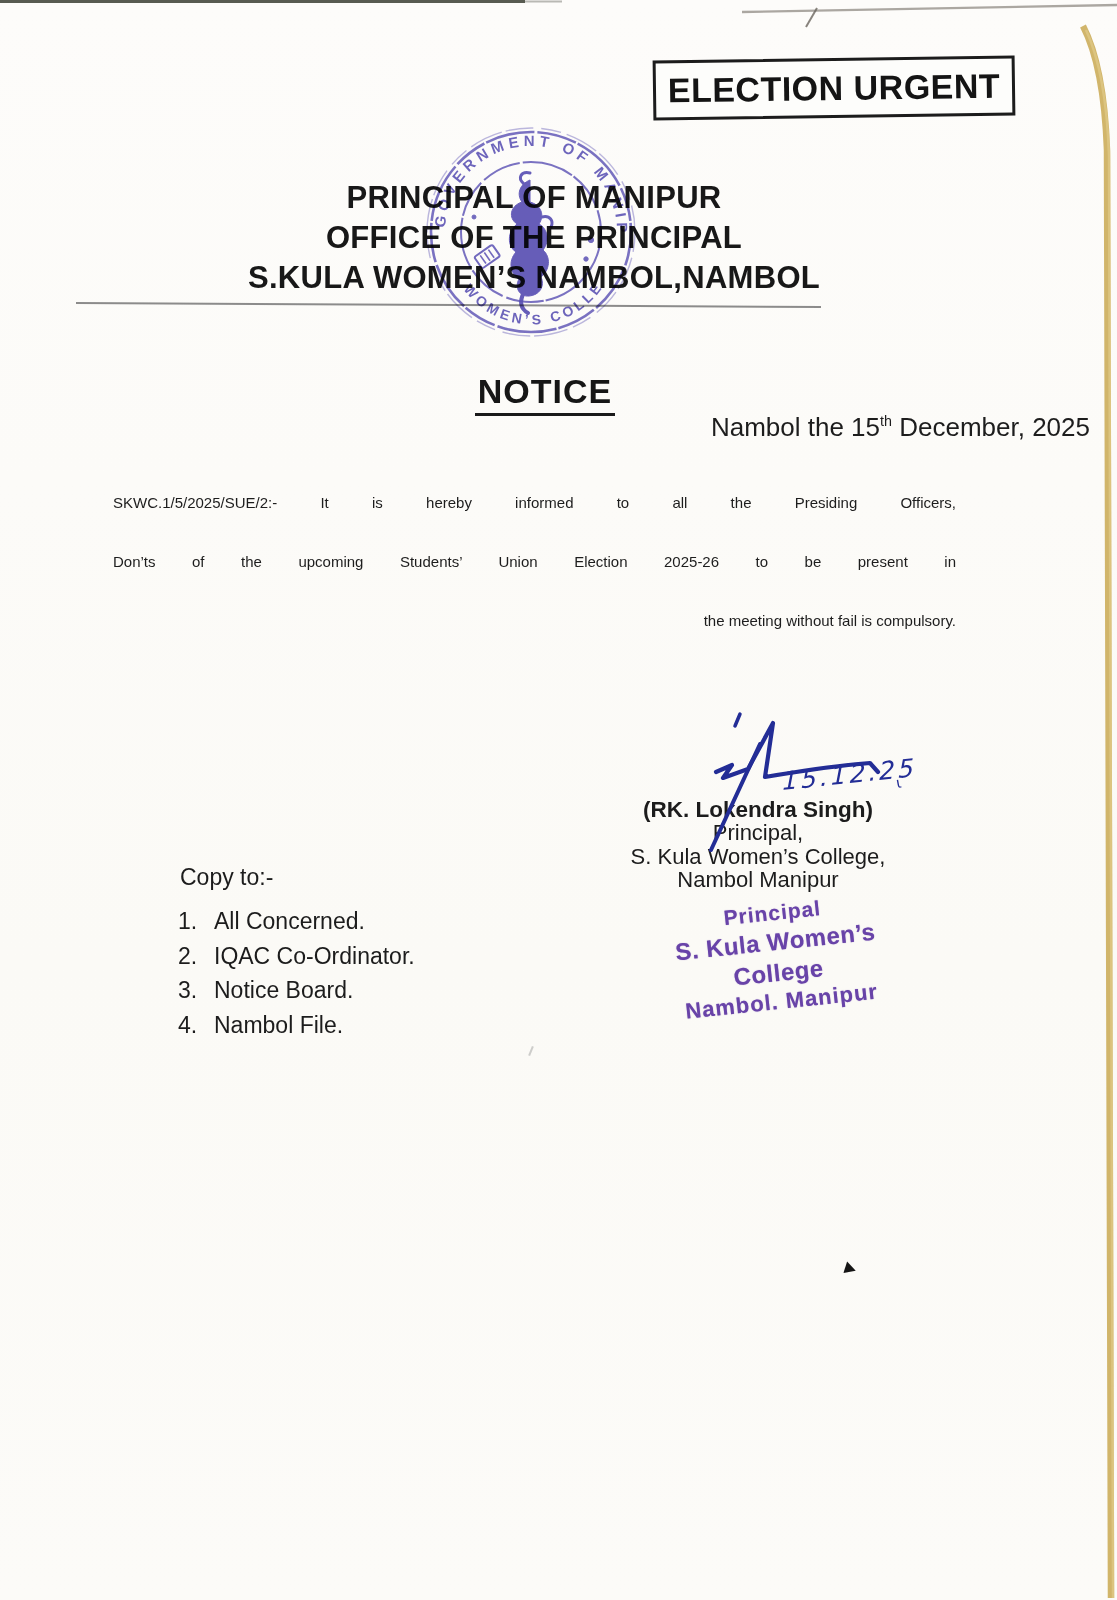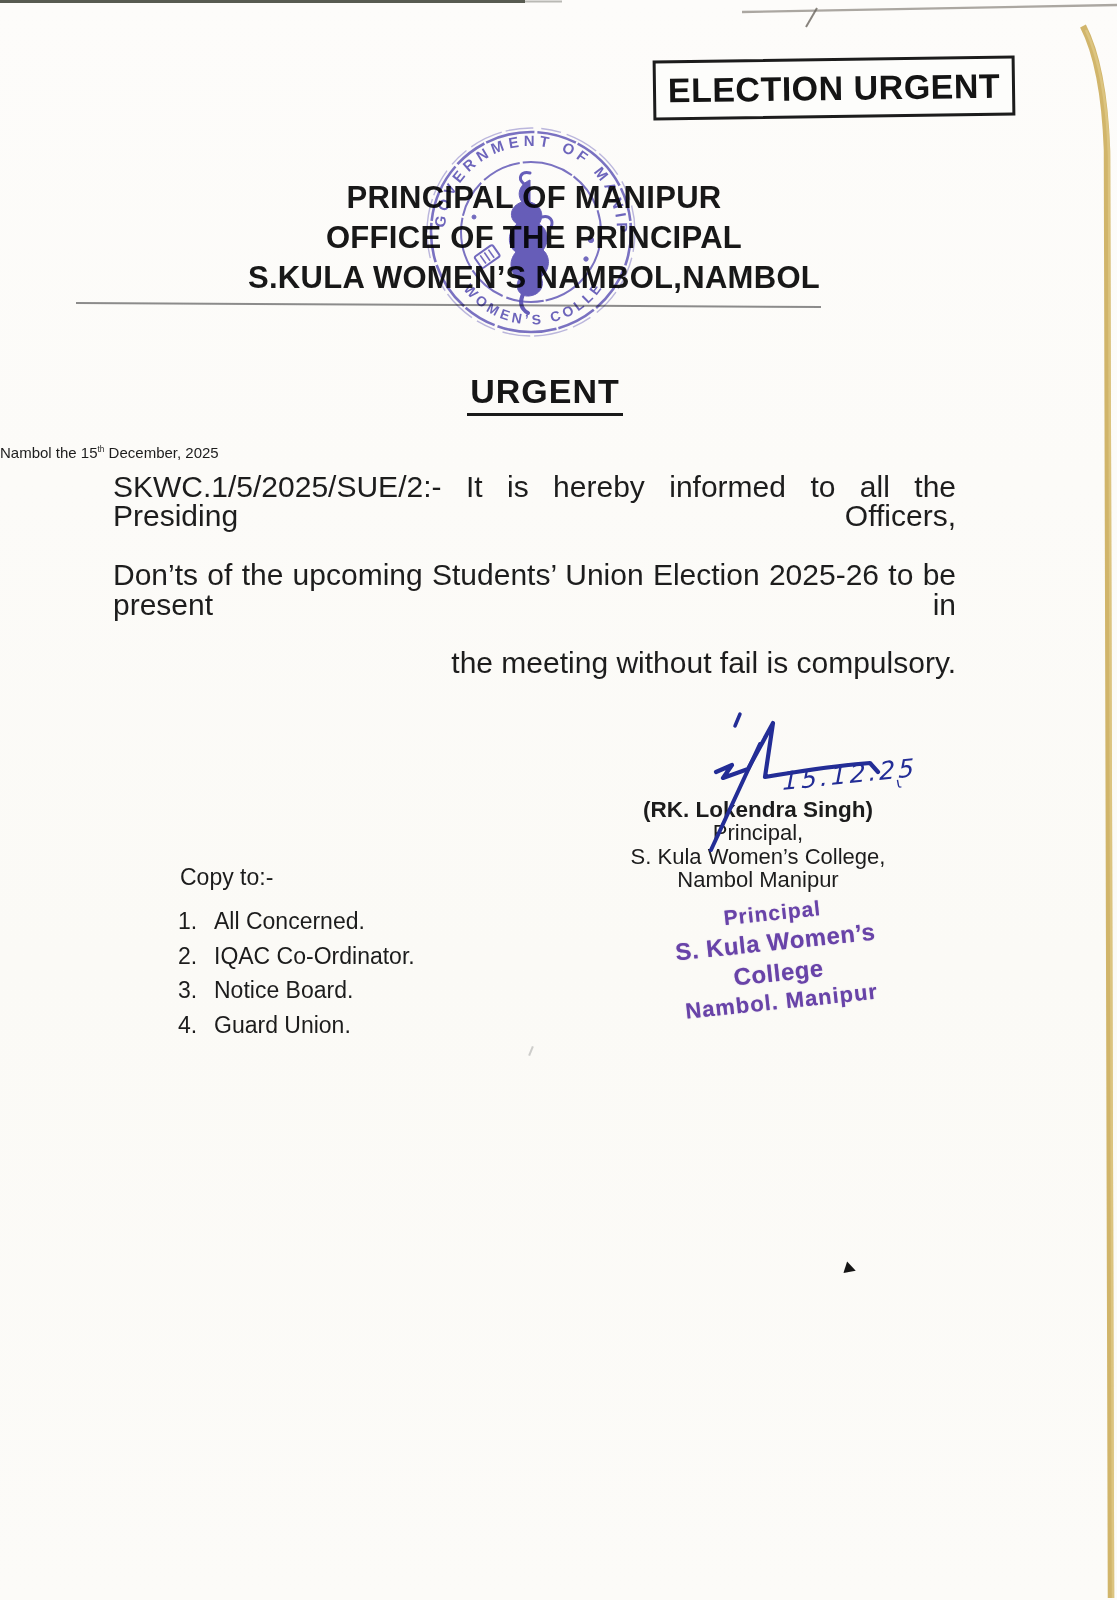--- a/index.html
+++ b/index.html
@@ -34,24 +34,24 @@
     background:#6f6f6f;opacity:.8;transform:rotate(0.3deg);z-index:2;
   }
   
   .seal{left:410px;top:122px;width:244px;height:224px;z-index:3;mix-blend-mode:multiply;opacity:.88;}
   
   .notice-wrap{left:0;top:372px;width:1090px;text-align:center;z-index:2;}
   .notice-title{
     display:inline-block;font-size:34px;font-weight:700;letter-spacing:1px;
     border-bottom:3px solid #1a1a1a;padding:0 3px 2px 3px;color:#161616;
   }
-  .date-line{left:0;top:444px;width:1090px;text-align:left;font-size:15px;color:#1d1d1d;z-index:2;}
+  .date-line{left:0;top:412px;width:1090px;text-align:right;font-size:26px;color:#1d1d1d;z-index:2;}
   sup{font-size:.55em;vertical-align:super;line-height:0;}
   
-  .body-text{left:113px;top:472px;width:843px;z-index:2;font-size:30px;line-height:29.4px;color:#1d1d1d;}
+  .body-text{left:113px;top:488px;width:843px;z-index:2;font-size:15px;line-height:29.4px;color:#1d1d1d;}
   .bline{text-align:justify;}
   .bline::after{content:"";display:inline-block;width:100%;height:0;}
   .bline.last{text-align:right;}
   .bline.last::after{content:none;}
   
   .sig-text{left:608px;top:798px;width:300px;text-align:center;z-index:2;font-size:22px;line-height:23.4px;color:#1c1c1c;}
   .sig-text .sig-name{font-weight:700;font-size:22.5px;}
   .hand-date{
     left:782px;top:760px;z-index:4;
     font-family:"DejaVu Sans",sans-serif;font-style:italic;
@@ -134,21 +134,21 @@
           <line x1="82" y1="129" x2="82" y2="139" stroke-width="1.6"></line>
         </g>
         <circle cx="181" cy="118" r="2.6" fill="#4338ae"></circle>
         <circle cx="176" cy="137" r="2.2" fill="#4338ae"></circle>
         <circle cx="64" cy="95" r="2" fill="#4338ae"></circle>
       </g>
     </svg>
   </div>
 
   <div class="abs notice-wrap">
-    <span class="notice-title">URGENT</span>
+    <span class="notice-title">NOTICE</span>
   </div>
   <div class="abs date-line">
     <span>Nambol the 15</span><sup>th</sup><span> December, 2025</span>
   </div>
 
   <div class="abs body-text">
     <div class="bline"><span>SKWC.1/5/2025/SUE/2:- It is hereby  informed to all the Presiding Officers,</span><sup></sup></div>
     <div class="bline"><span>Don’ts of the upcoming Students’ Union Election  2025-26 to be present in</span><sup></sup></div>
     <div class="bline last"><span>the meeting without fail is compulsory.</span></div>
   </div>
@@ -178,21 +178,21 @@
     <div class="copy-item">
         <span class="num">2.</span>
         <span>IQAC Co-Ordinator.</span>
       </div>
     <div class="copy-item">
         <span class="num">3.</span>
         <span>Notice Board.</span>
       </div>
     <div class="copy-item">
         <span class="num">4.</span>
-        <span>Guard Union.</span>
+        <span>Nambol File.</span>
       </div>
   </div>
 
   <div class="abs stray-caret"></div>
   <div class="abs ink-triangle"></div>
 
   <svg class="abs overlay-svg" viewBox="0 0 1117 1600">
 
     <path d="M 0 1.5 L 525 1.5" stroke="#3c4034" stroke-width="3" opacity="0.85"></path>
     <path d="M 525 1.5 L 562 1.5" stroke="#3c4034" stroke-width="2" opacity="0.35"></path>

